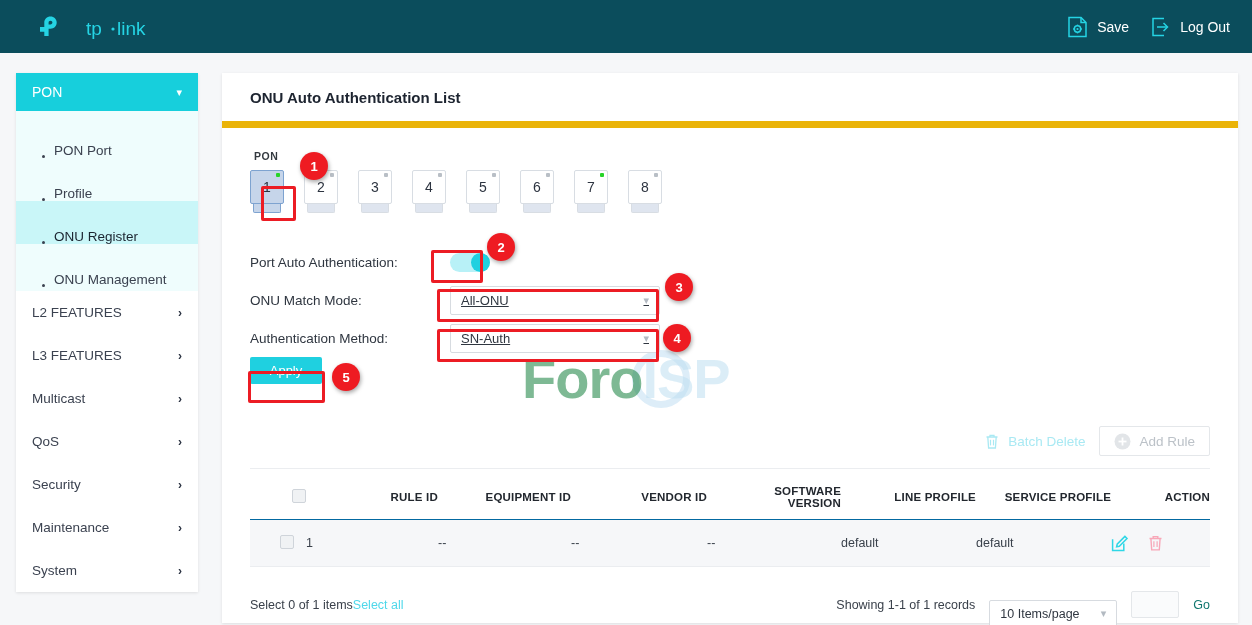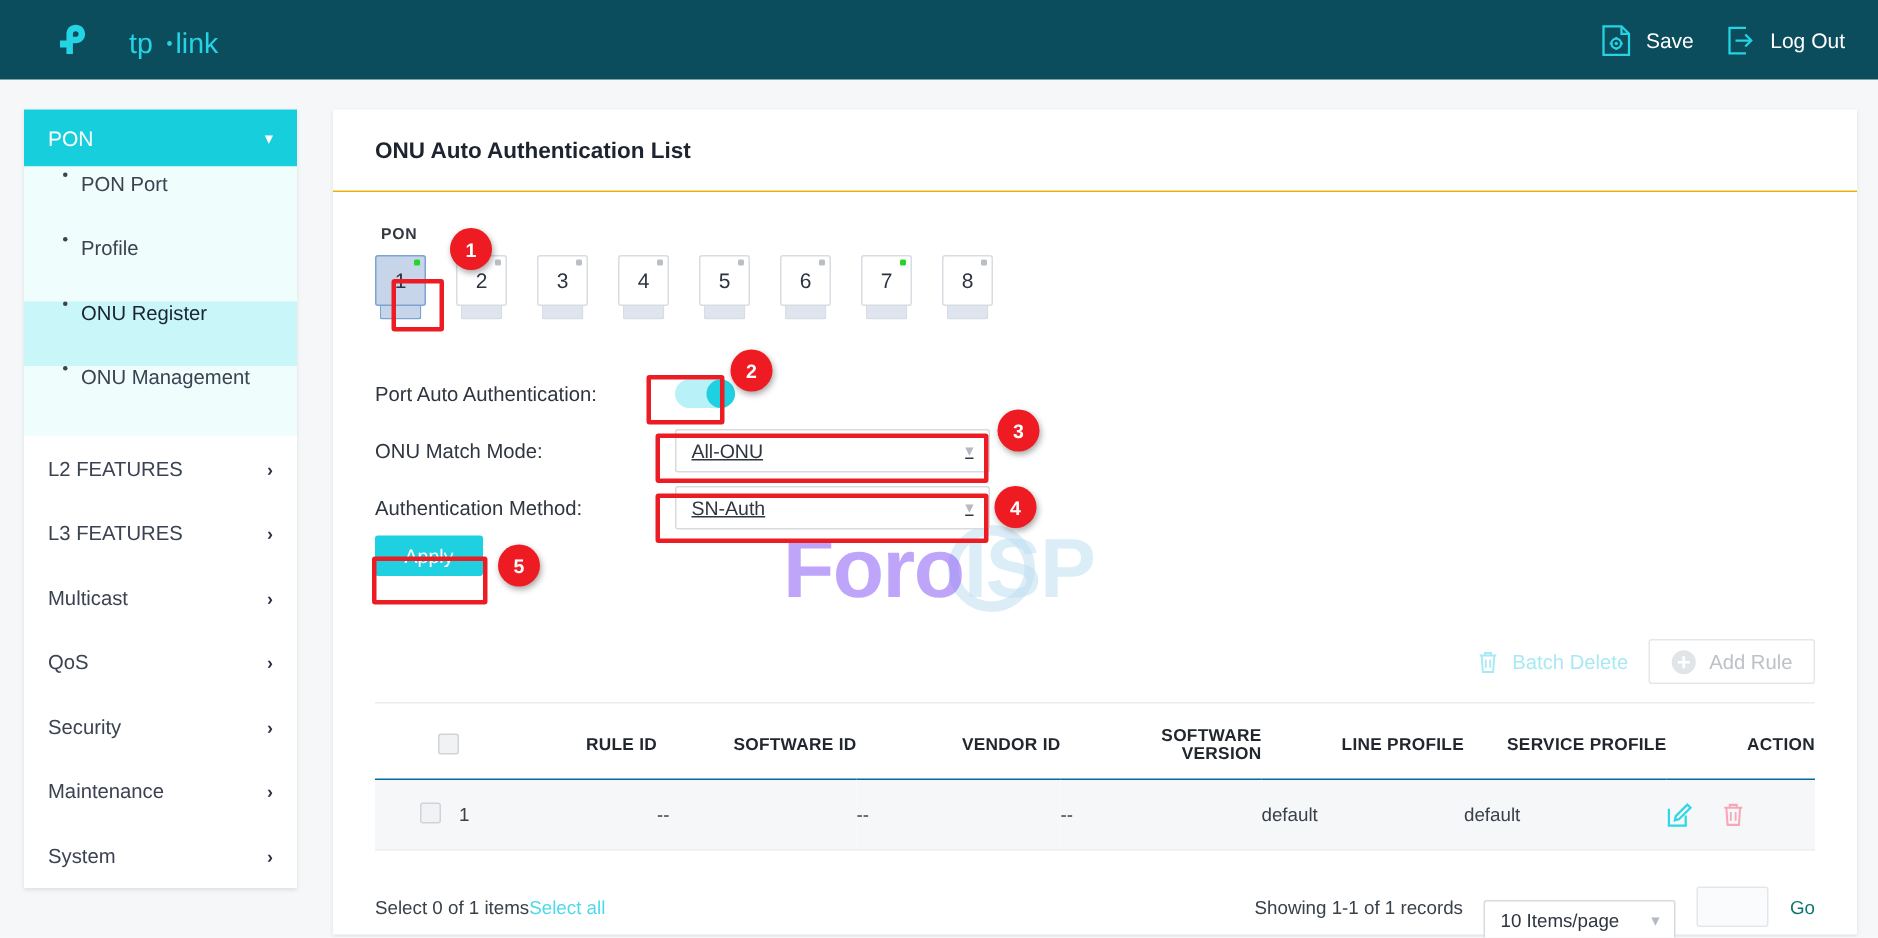--- a/index.html
+++ b/index.html
@@ -33,21 +33,21 @@
     box-shadow: 0 1px 3px rgba(0,0,0,0.10);
   }
   .nav-top {
     height: 38px; background: #17cfdc; color: #ffffff;
     display: flex; align-items: center; padding: 0 16px;
     font-size: 14px; cursor: pointer;
   }
   .nav-top .caret { margin-left: auto; font-size: 11px; }
   .subnav { background: #effdfd; padding: 4px 0; }
   .subitem {
-    height: 43px; display: flex; align-items: flex-start;
+    height: 43px; display: flex; align-items: flex-end;
     padding-left: 26px; font-size: 13.5px; color: #3b4250; cursor: pointer;
   }
   .subitem.active { background: #c9f6f8; color: #1b2430; }
   .subitem .dot {
     width: 3px; height: 3px; border-radius: 50%;
     background: #3b4250; margin-right: 9px; flex: none;
   }
   .navrow {
     height: 43px; display: flex; align-items: center;
     padding: 0 16px; font-size: 13.5px; color: #3b4250;
@@ -56,31 +56,31 @@
   .navrow .chev { margin-left: auto; font-size: 12px; color: #2b3342; font-weight: bold; }
 
   
   .card {
     position: absolute; left: 222px; top: 73px; width: 1016px; height: 550px;
     background: #ffffff; box-shadow: 0 1px 3px rgba(0,0,0,0.10);
   }
   .card-title {
     height: 55px; display: flex; align-items: center;
     padding-left: 28px; font-size: 15px; font-weight: bold; color: #1d2430;
-    border-bottom: 1px solid #eab308;
+    border-bottom: 7px solid #eab308;
   }
   .card-body { position: relative; padding: 0 28px; }
 
   
   .watermark {
     position: absolute; left: 300px; top: 196px;
     font-size: 56px; font-weight: bold; letter-spacing: -1px;
     pointer-events: none; user-select: none; z-index: 0; opacity: .55;
   }
-  .wm-a { color: #8b5cf6; }
+  .wm-a { color: #15803d; }
   .wm-b { color: #bfe0f2; }
   .wm-ring {
     position: absolute; left: 410px; top: 200px;
     width: 58px; height: 58px; border: 7px solid #cfe6f5; border-radius: 50%;
     z-index: 0; opacity: .7;
   }
 
   
   .pon-wrap { position: relative; margin-top: 22px; z-index: 1; }
   .pon-label {
@@ -422,21 +422,21 @@
         </div>
       </div>
 
       <table>
         <thead>
           <tr>
             <th class="col-cb">
               <span class="cbx"></span>
             </th>
             <th class="col-rule">RULE ID</th>
-            <th class="col-eq">SOFTWARE ID</th>
+            <th class="col-eq">EQUIPMENT ID</th>
             <th class="col-ven">VENDOR ID</th>
             <th class="col-sw">
               <span>SOFTWARE</span><br>
               <span>VERSION</span>
             </th>
             <th class="col-line">LINE PROFILE</th>
             <th class="col-serv">SERVICE PROFILE</th>
             <th>ACTION</th>
           </tr>
         </thead>

